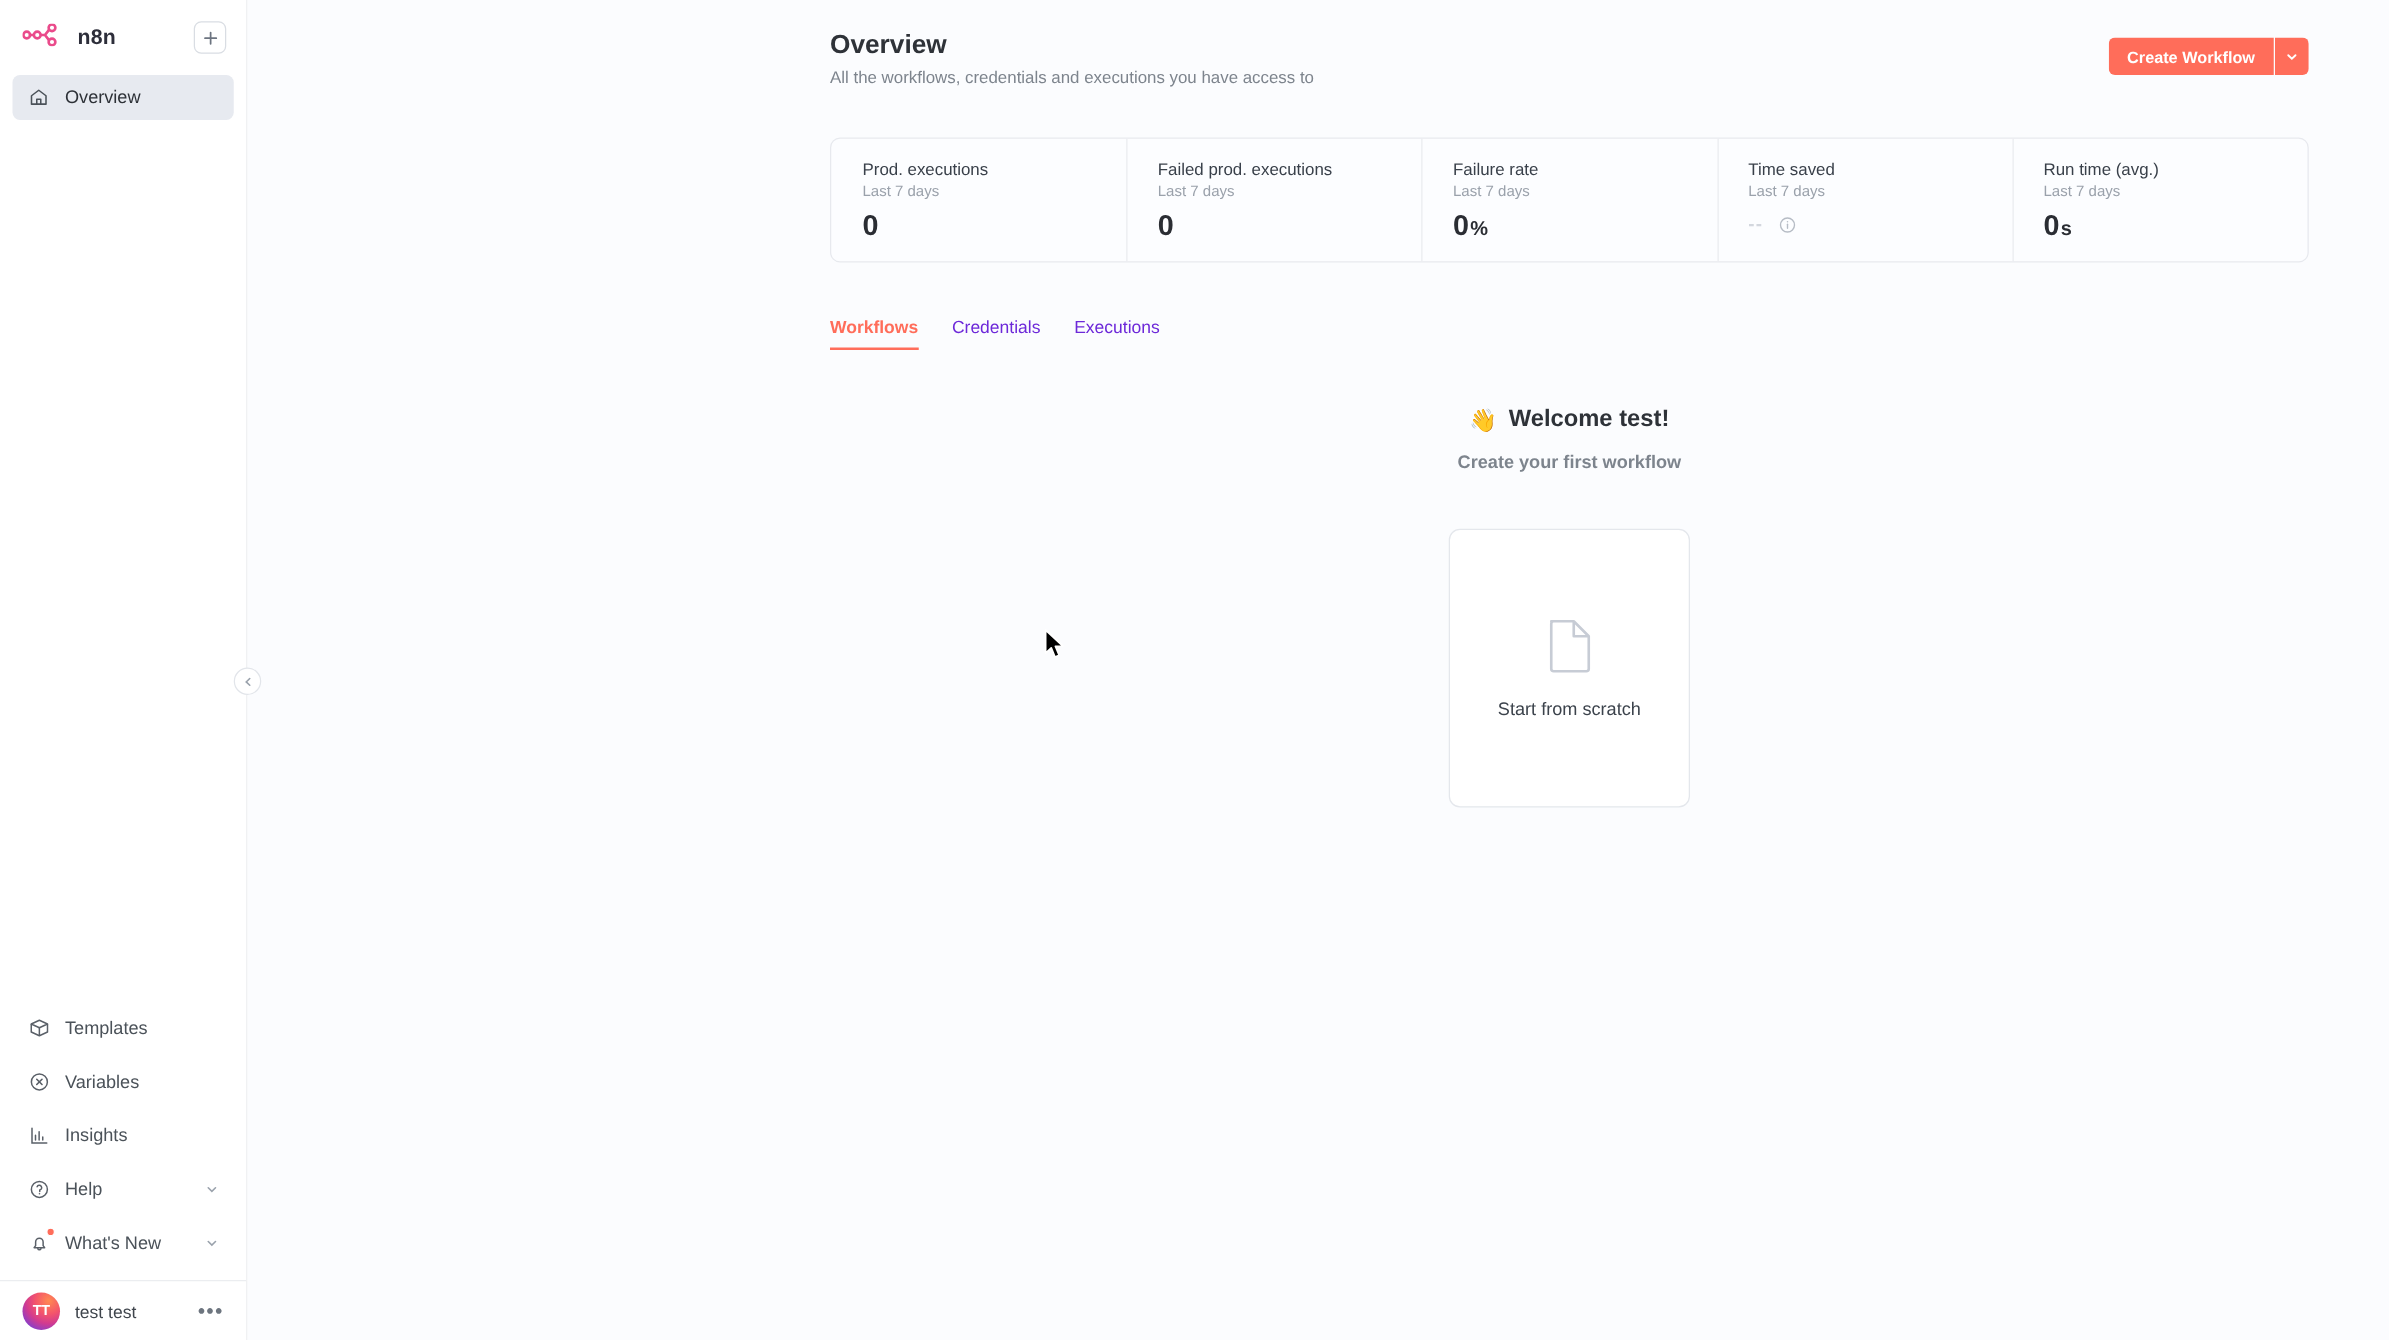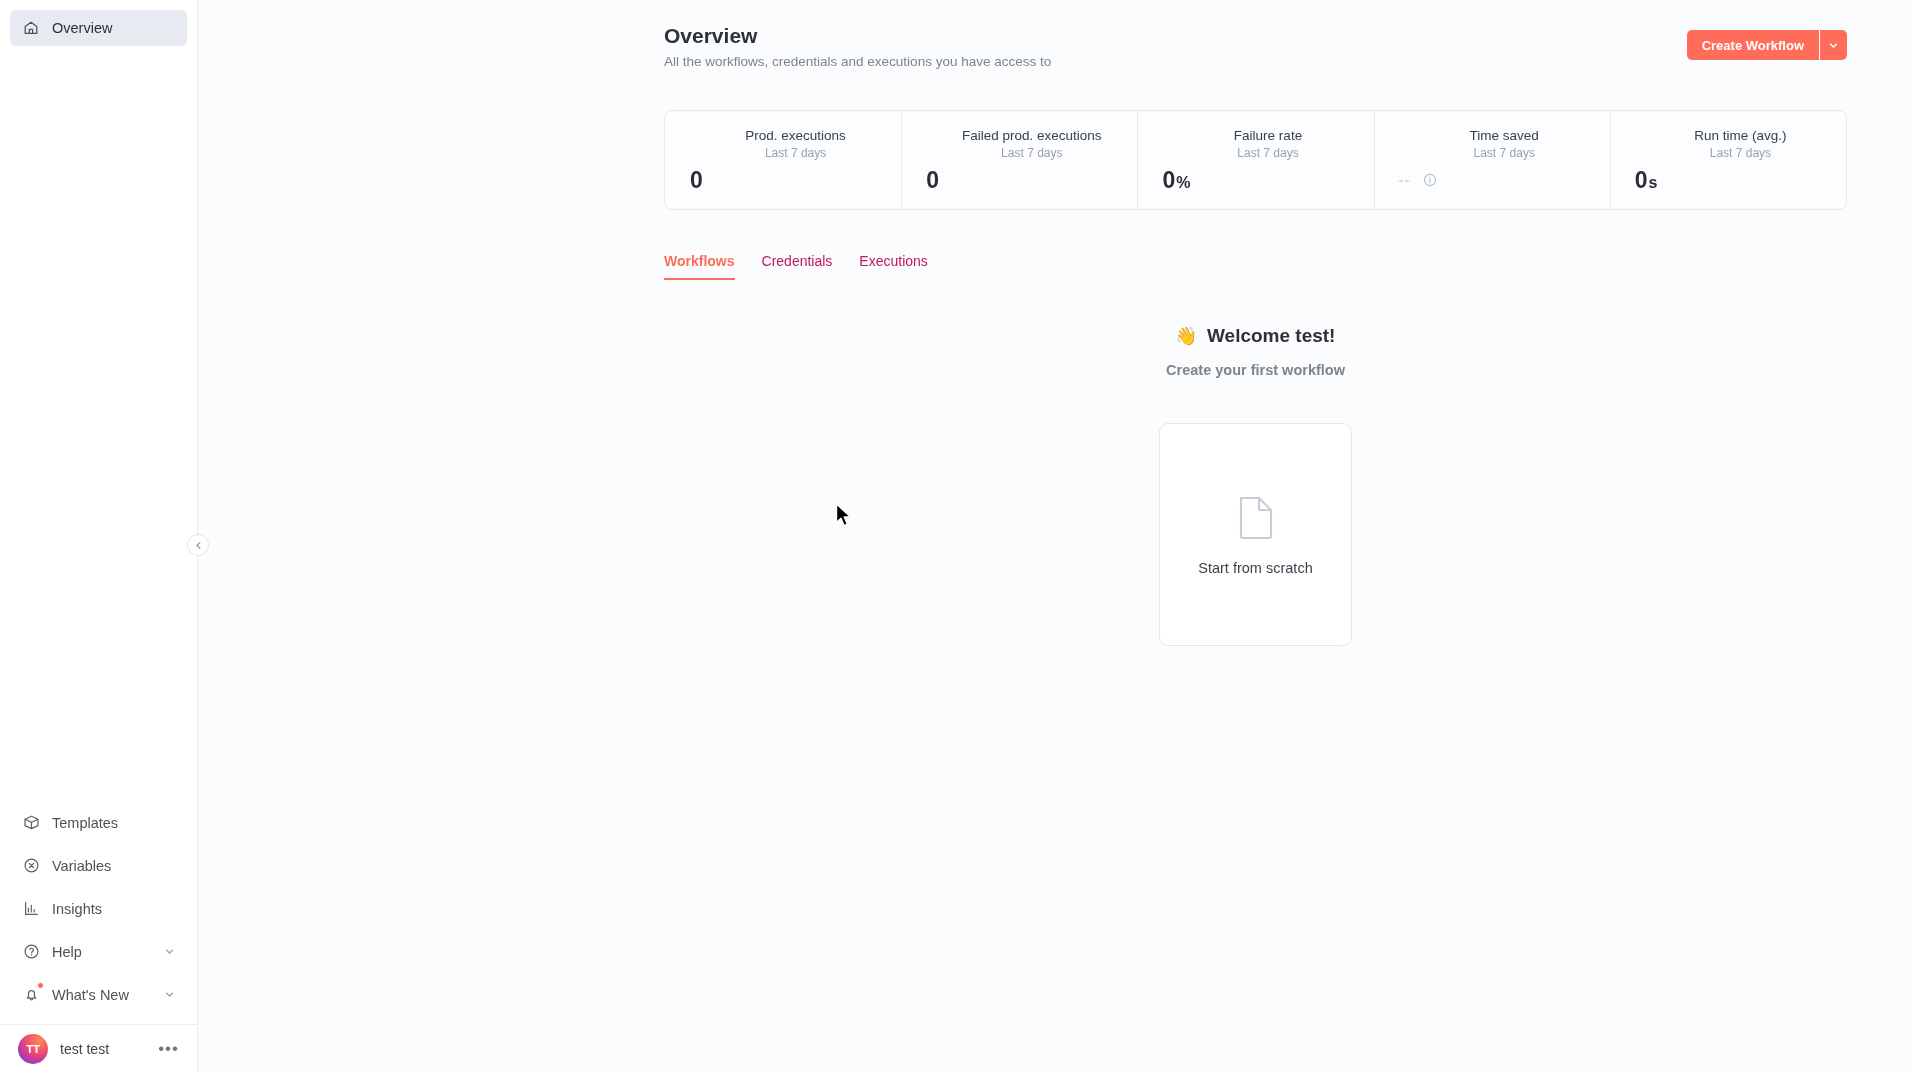--- a/index.html
+++ b/index.html
@@ -87,37 +87,37 @@
   .cw-split { width: 1px; background: #ffffff; opacity: .5; }
   .cw-chev {
     background: #ff6d5a; color: #fff; width: 27px; height: 30px;
     display: flex; align-items: center; justify-content: center; cursor: pointer; font-size: 10px;
   }
 
   
   .stats {
     margin-top: 41px; display: flex;
     background: #fcfdff; border: 1px solid #e7e9ee; border-radius: 8px;
-    height: 100px; overflow: hidden; text-align: center;
+    height: 100px; overflow: hidden;
   }
   .stat { flex: 1 1 0; padding: 16px 0 0 25px; position: relative; }
   .stat + .stat::before {
     content: ""; position: absolute; left: 0; top: 0; bottom: 0; width: 1px; background: #e9ebf0;
   }
   .stat-label { font-size: 13.5px; color: #39404a; line-height: 17px; }
   .stat-period { font-size: 12px; color: #9aa1ab; margin-top: 2px; }
   .stat-value { font-size: 23px; font-weight: 700; color: #2a2d33; margin-top: 7px; display: flex; align-items: baseline; gap: 1px; }
   .stat-unit { font-size: 16px; font-weight: 700; color: #2a2d33; }
   .stat-empty { display: flex; align-items: center; gap: 12px; margin-top: 11px; }
   .dashes { color: #d3d7de; font-size: 15px; font-weight: 700; letter-spacing: 1px; }
   .info-ico { color: #b6bcc5; display: flex; }
 
   
   .tabs { margin-top: 43px; display: flex; gap: 27px; border-bottom: 1px solid transparent; }
-  .tab { font-size: 14px; color: #be185d; padding-bottom: 11px; cursor: pointer; position: relative; }
+  .tab { font-size: 14px; color: #6d28d9; padding-bottom: 11px; cursor: pointer; position: relative; }
   .tab.active { color: #ff6d5a; font-weight: 700; }
   .tab.active::after {
     content: ""; position: absolute; left: 0; right: 0; bottom: 0; height: 2px; background: #ff6d5a;
   }
 
   
   .empty { margin-top: 44px; display: flex; flex-direction: column; align-items: center; }
   .welcome { font-size: 19px; font-weight: 700; color: #2e3238; display: flex; align-items: center; gap: 9px; }
   .wave { font-size: 18px; }
   .empty-sub { font-size: 14.5px; color: #7d848d; margin-top: 15px; font-weight: bold; }
@@ -132,20 +132,43 @@
 
   
   .cursor { position: absolute; left: 637px; top: 503px; z-index: 50; pointer-events: none; }
 </style>
 </head>
 <body>
 
 <div class="app">
 
   <aside class="sidebar">
+    <div class="sb-top">
+      <div class="sb-brandrow">
+        <div class="brand">
+          <span class="logo">
+            <svg width="34" height="18" viewBox="0 0 34 18">
+              <g fill="none" stroke="#ea4b8b" stroke-width="2.1">
+                <path d="M5 9 h5 M14 9 h4 M21.5 4.5 L18 9 L21.5 13.5"></path>
+              </g>
+              <circle cx="3.4" cy="9" r="2.7" fill="none" stroke="#ea4b8b" stroke-width="2.1"></circle>
+              <circle cx="11.8" cy="9" r="2.7" fill="none" stroke="#ea4b8b" stroke-width="2.1"></circle>
+              <circle cx="23.6" cy="3.2" r="2.7" fill="none" stroke="#ea4b8b" stroke-width="2.1"></circle>
+              <circle cx="23.6" cy="14.6" r="2.7" fill="none" stroke="#ea4b8b" stroke-width="2.1"></circle>
+            </svg>
+          </span>
+          <span class="brand-name">n8n</span>
+        </div>
+        <div class="plus-btn">
+          <svg width="13" height="13" viewBox="0 0 13 13">
+              <path d="M6.5 2v9M2 6.5h9" stroke="#6c7480" stroke-width="1.4" stroke-linecap="round"></path>
+            </svg>
+        </div>
+      </div>
+    </div>
 
     <div class="sb-menu">
       <div class="sb-item active">
         <span class="ico">
           <svg width="16" height="16" viewBox="0 0 16 16" fill="none" stroke="#4b5259" stroke-width="1.25" stroke-linejoin="round">
             <path d="M2.2 6.6 L8 2.2 L13.8 6.6 V13.3 H2.2 Z"></path>
             <path d="M6.4 13.3 V9.4 h3.2 v3.9"></path>
           </svg>
         </span>
         <span>Overview</span>

